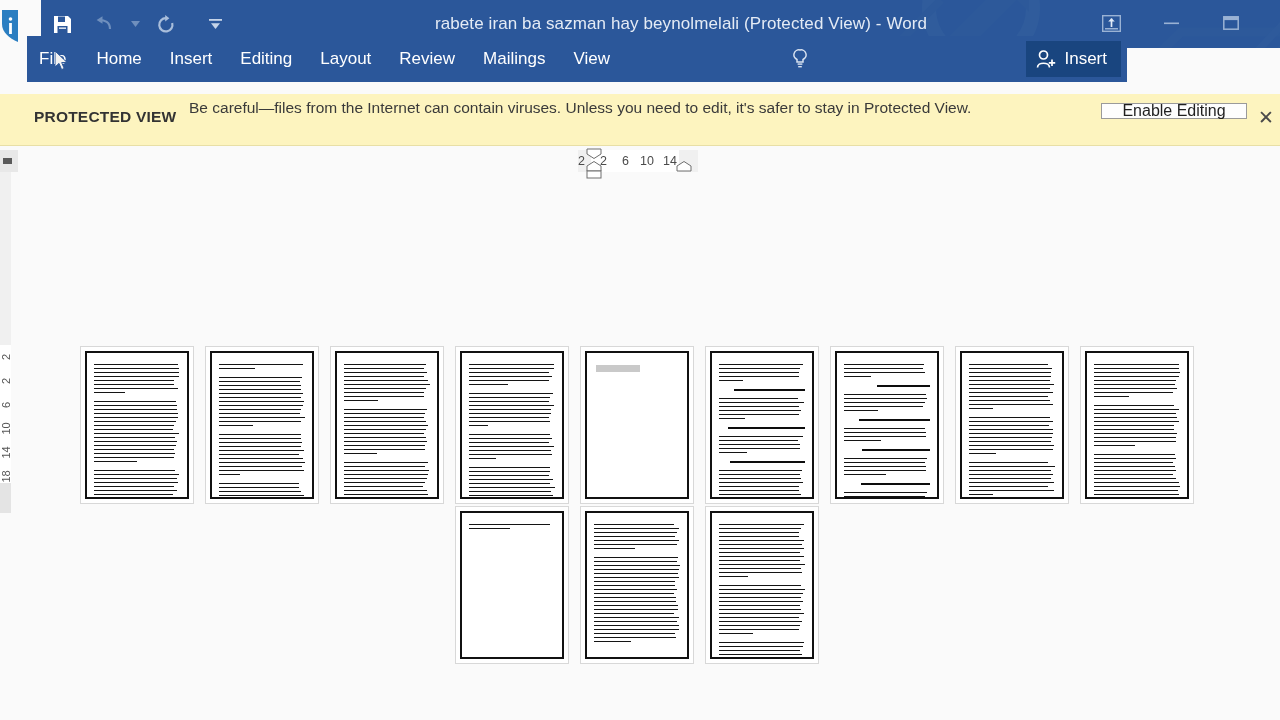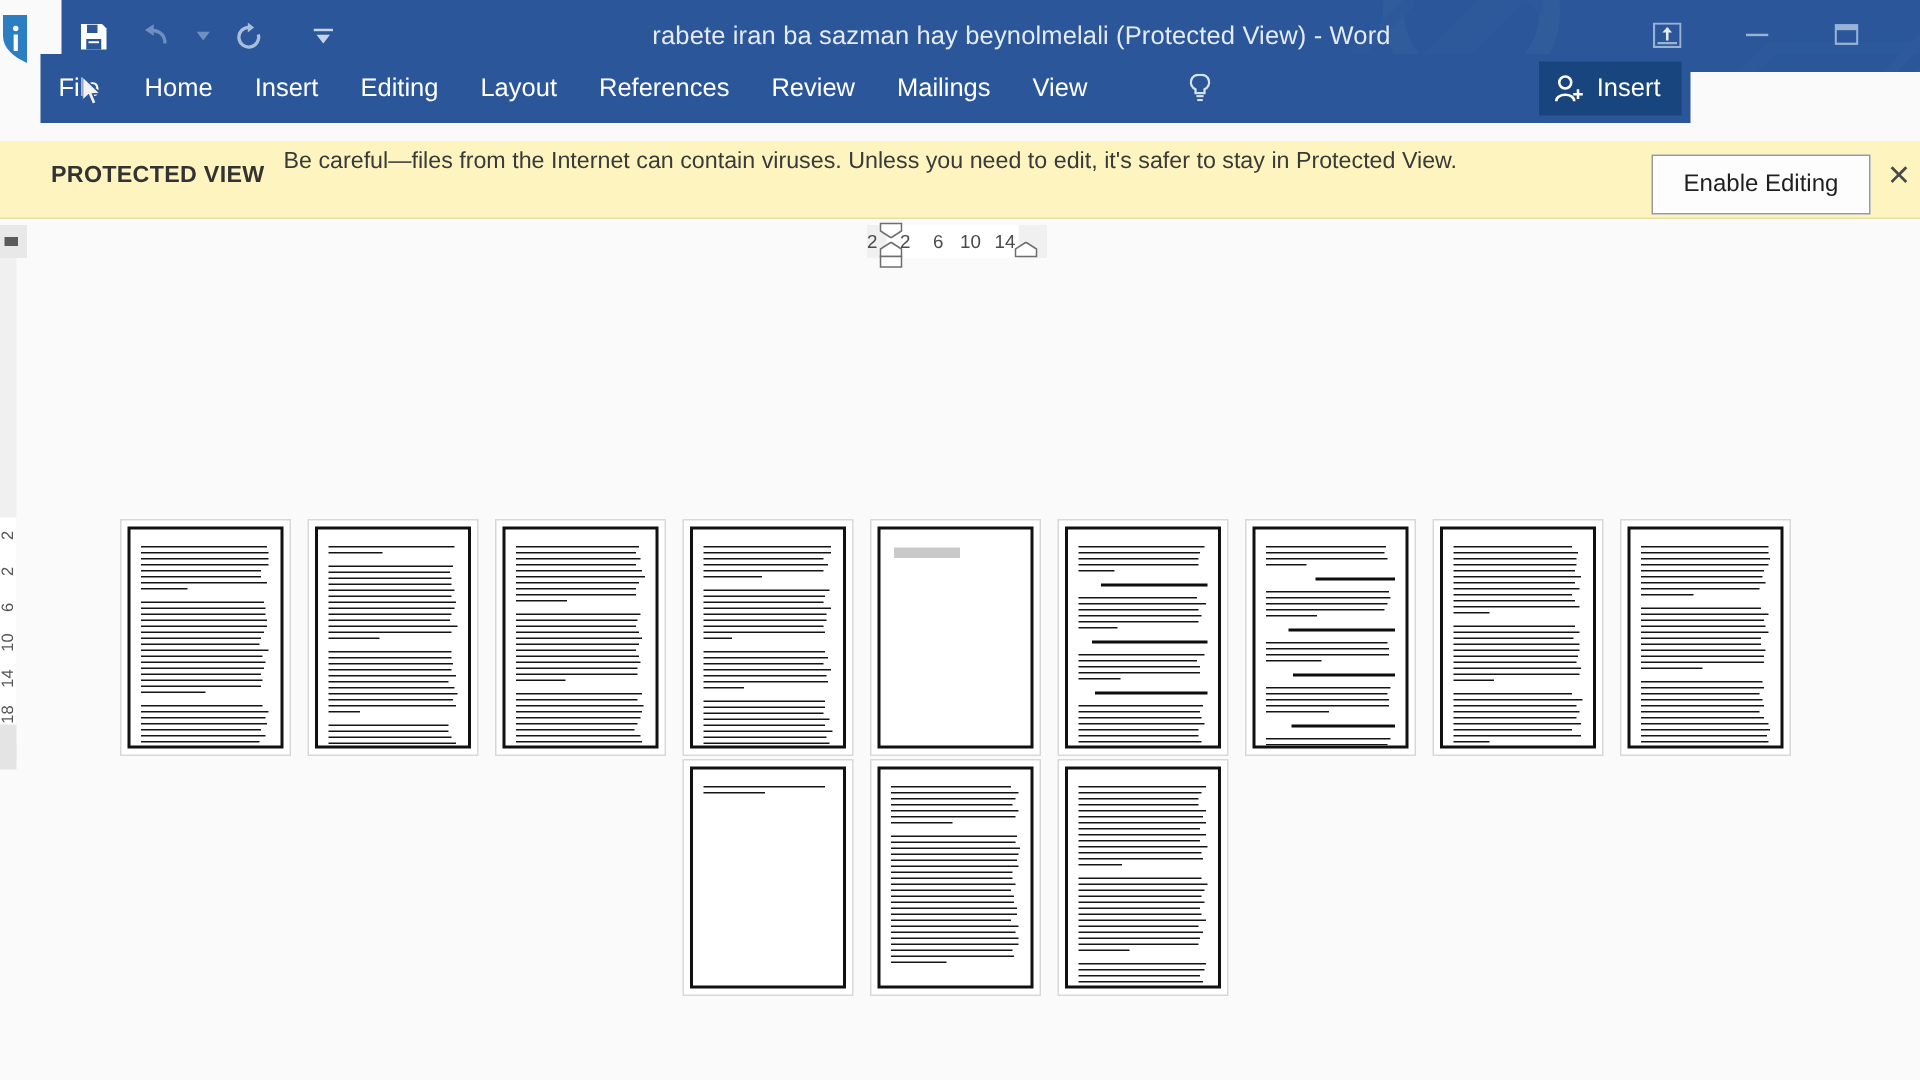--- a/index.html
+++ b/index.html
@@ -105,21 +105,21 @@
     font-size: 15.5px; font-weight: bold; color: #333333;
     letter-spacing: .2px;
   }
   .pv-msg {
     position: absolute; left: 189px; top: 96px;
     width: 870px; font-size: 15.5px; color: #3a3a3a;
     line-height: 23px;
   }
   .pv-enable {
     position: absolute; left: 1101px; top: 103px;
-    width: 146px; height: 40px;
+    width: 146px; height: 16px;
     background: #fdfdfd; border: 1px solid #9a9a9a;
     display: flex; align-items: center; justify-content: center;
     font-size: 16px; color: #1f1f1f; box-sizing: border-box;
   }
   .pv-close {
     position: absolute; left: 1258px; top: 108px;
     font-size: 19px; color: #4a4a4a; line-height: 20px;
   }
 
   
@@ -299,21 +299,20 @@
     <path d="M190 110 L270 22" stroke="#345f9e" stroke-width="7" fill="none"></path>
     <path d="M212 110 L292 22" stroke="#345f9e" stroke-width="7" fill="none"></path>
   </svg>
 
   <div class="tabs">
     <div class="tab">File</div>
     <div class="tab">Home</div>
     <div class="tab">Insert</div>
     <div class="tab">Editing</div>
     <div class="tab">Layout</div>
-    <div class="tab">References</div>
     <div class="tab">Review</div>
     <div class="tab">Mailings</div>
     <div class="tab">View</div>
   </div>
 
   <div class="tellme-wrap">
     <div class="bulb">
       <svg width="14" height="20" viewBox="0 0 14 20">
         <path d="M7 1 A5 5 0 0 0 4 10.5 L4 13 L10 13 L10 10.5 A5 5 0 0 0 7 1 Z" fill="none" stroke="#d8e2f0" stroke-width="1.5"></path>
         <rect x="4.6" y="14.4" width="4.8" height="1.4" fill="#d8e2f0"></rect>

